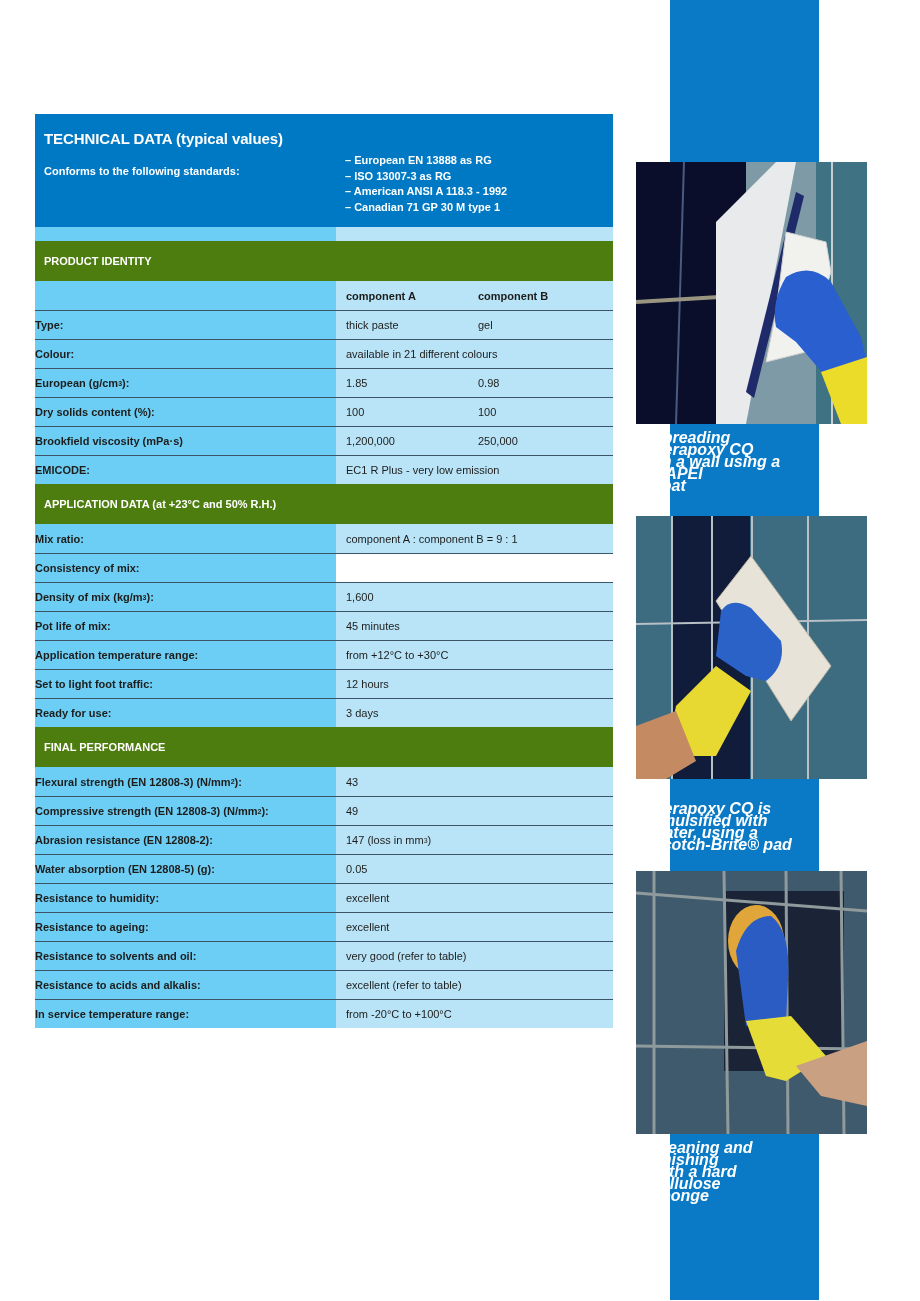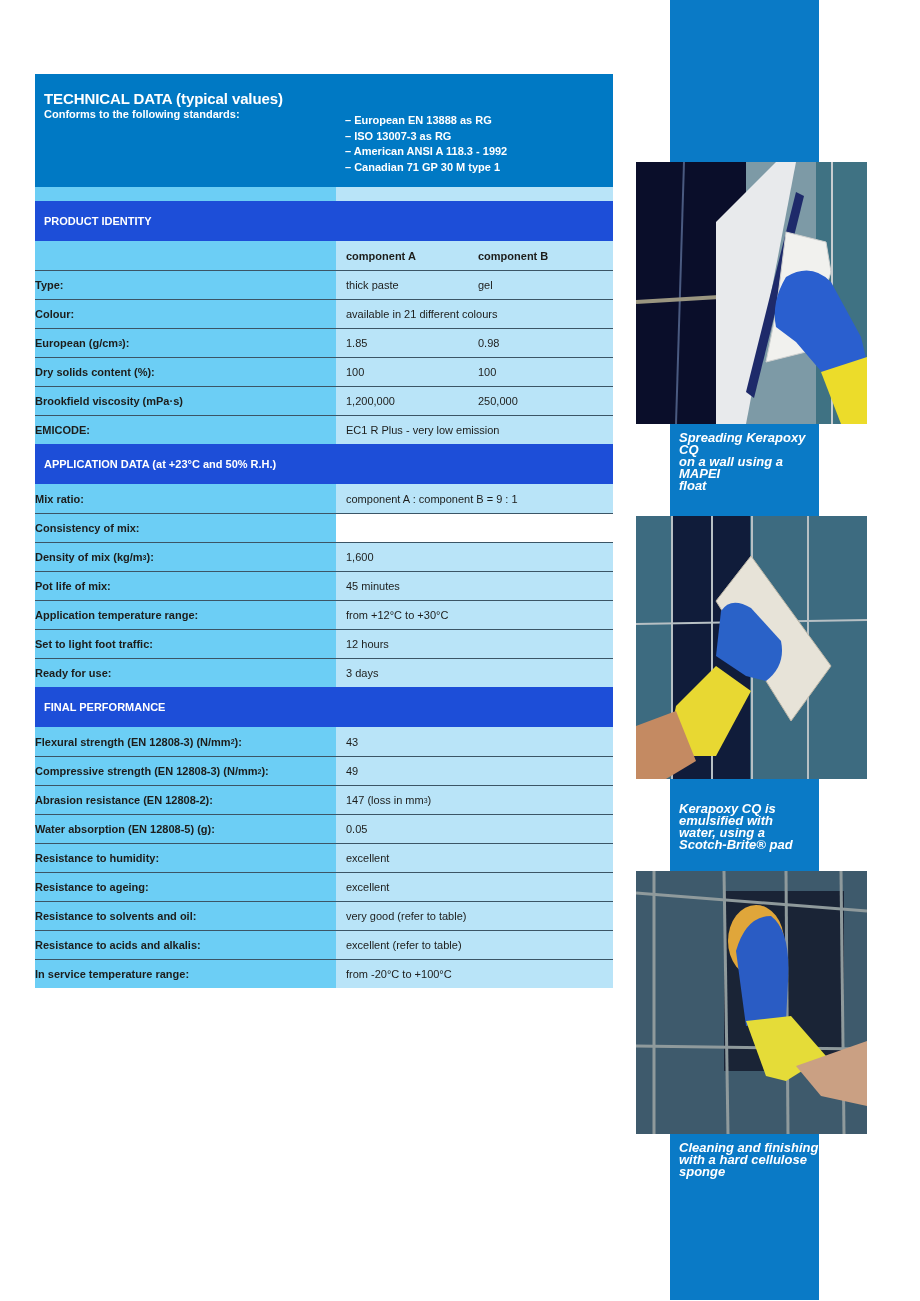--- a/index.html
+++ b/index.html
@@ -6,30 +6,30 @@
   body {
     width: 920px; height: 1301px; position: relative; overflow: hidden;
     background: #ffffff;
     font-family: "Liberation Sans", sans-serif;
   }
   .table {
     position: absolute; left: 35px; top: 74px; width: 578px;
   }
   .hdr {
     background: #0079c4; color: #fff; height: 113px; box-sizing: border-box;
-    padding: 16px 9px 12px 9px; position: relative;
+    padding: 16px 9px 12px 9px; position: relative; margin-top: 40px;
   }
   .hdr .title { font-size: 15px; font-weight: bold; letter-spacing: -0.1px; }
-  .hdr .conf { position: absolute; left: 9px; top: 34px; font-size: 11px; font-weight: bold; }
+  .hdr .conf { position: absolute; left: 9px; top: 51px; font-size: 11px; font-weight: bold; }
   .hdr .stds { position: absolute; left: 310px; top: 39px; font-size: 11px; font-weight: bold; line-height: 15.5px; }
   .spacer { height: 14px; display: flex; }
   .spacer .l { width: 301px; background: #6ccef5; }
   .spacer .r { flex: 1; background: #b9e4f8; }
   .section {
-    background: #1d4ed8; color: #fff; height: 40px; line-height: 40px;
+    background: #4d7c0f; color: #fff; height: 40px; line-height: 40px;
     font-size: 11px; font-weight: bold; padding-left: 9px; box-sizing: border-box;
   }
   .row { display: flex; height: 29px; box-sizing: border-box; font-size: 11px; color: #1d1d1b; }
   .row.sep { border-top: 1.5px solid #3b5566; }
   .row .lbl {
     width: 301px; background: #6ccef5; font-weight: bold; padding-left: 0;
     box-sizing: border-box; display: flex; align-items: center;
   }
   .row .val {
     flex: 1; background: #b9e4f8; display: flex; align-items: center; padding-left: 10px;
@@ -38,22 +38,22 @@
   .row.colhead .val { font-weight: bold; }
   sup { font-size: 7px; vertical-align: 4px; }
 
   .strip {
     position: absolute; left: 670px; top: 0; width: 149px; height: 1300px; background: #0a7ac6;
   }
   .photo {
     position: absolute; left: 636px; width: 231px; overflow: hidden;
   }
   .caption {
-    position: absolute; left: 679px; width: 140px; color: #fff;
-    font-size: 13px; font-weight: bold; font-style: italic; line-height: 12px;
+    position: absolute; left: 652px; width: 140px; color: #fff;
+    font-size: 16px; font-weight: bold; font-style: italic; line-height: 12px;
   }
 </style>
 </head>
 <body>
 
 <div class="strip"></div>
 
 <div class="table">
   <div class="hdr">
     <div class="title">TECHNICAL DATA (typical values)</div>

